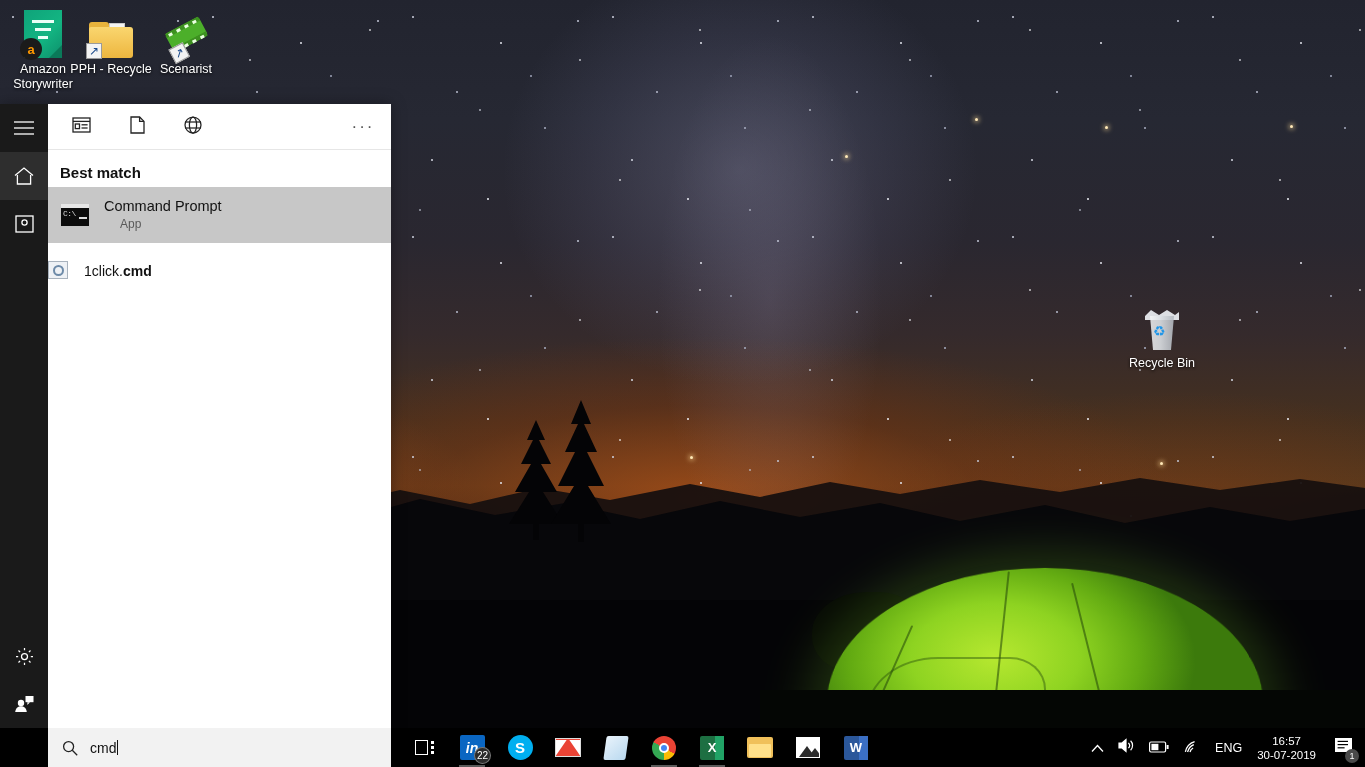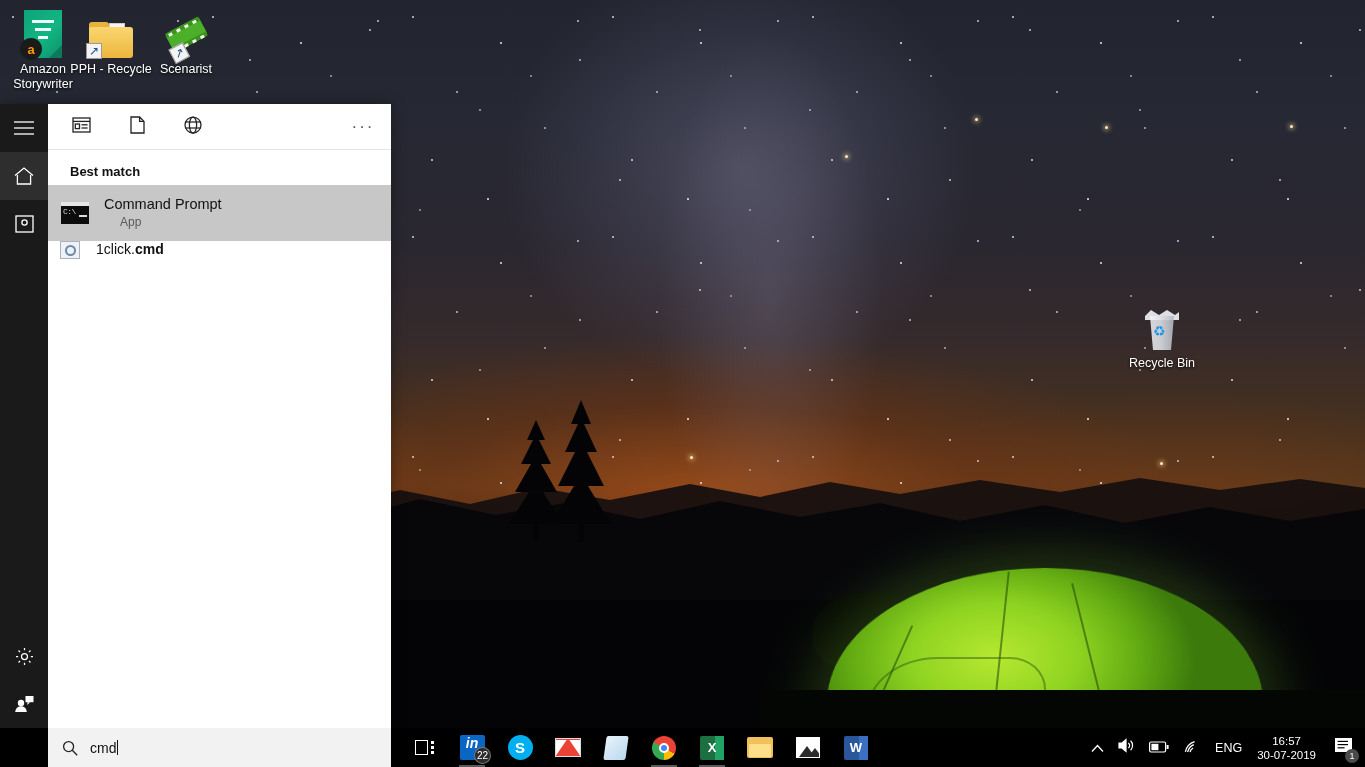--- a/index.html
+++ b/index.html
@@ -129,31 +129,31 @@
   .rail-btn { width:48px; height:48px; display:flex; align-items:center; justify-content:center; cursor:default; }
   .rail-btn.active { background:#2e2e2e; }
   .rail-btn svg { display:block; }
   #rail-bottom { position:absolute; left:0; bottom:0; width:48px; }
   .start-btn { width:48px; height:39px; display:flex; align-items:center; justify-content:center; background:#000; cursor:default; }
 
   #panel-body { position:absolute; left:48px; top:0; width:343px; height:663px; background:#fff; }
   #toolbar { height:46px; border-bottom:1px solid #e6e6e6; display:flex; align-items:center; position:relative; }
   .tb-btn { width:48px; height:46px; display:flex; align-items:center; justify-content:center; cursor:default; }
   .tb-more { position:absolute; right:8px; top:0; width:40px; height:46px; display:flex; align-items:center; justify-content:center; color:#555; font-size:17px; letter-spacing:2px; cursor:default; }
-  .sec-head { font-size:13px; font-weight:bold; color:#111; padding:14px 0 6px 22px; }
+  .sec-head { font-size:15px; font-weight:bold; color:#111; padding:14px 0 6px 12px; }
   .result-row { display:flex; align-items:center; height:56px; padding-left:12px; cursor:default; }
   .result-row.selected { background:#c7c7c7; }
   .result-icon { width:30px; height:30px; flex:0 0 30px; margin-right:14px; display:flex; align-items:center; justify-content:center; }
   .cmd-ico { width:30px; height:24px; background:#0c0c0c; border:1px solid #c6c6c6; position:relative; }
   .cmd-ico .bar { position:absolute; left:0; top:0; right:0; height:4px; background:#e6e6e6; }
   .cmd-ico .txt { position:absolute; left:2px; top:5px; color:#ddd; font-family:"Liberation Mono", monospace; font-size:8px; letter-spacing:-.5px; }
   .cmd-ico .cur { position:absolute; left:18px; top:13px; width:8px; height:2px; background:#ddd; }
   .res-title { font-size:14.5px; color:#111; line-height:17px; }
   .res-sub { font-size:12px; color:#5a5a5a; line-height:15px; margin-top:2px;margin-left:16px; }
-  .app-row { display:flex; align-items:flex-start; height:36px; padding-left:12px; cursor:default; }
+  .app-row { display:flex; align-items:flex-end; height:36px; cursor:default; }
   .app-row .ico-sm { width:20px; height:18px; margin-right:16px; background:#eef1f5; border:1px solid #a8b2bd; display:flex; align-items:center; justify-content:center; }
   .app-row .gear-sm { width:11px; height:11px; border-radius:50%; border:2px solid #6d8aa8; }
   .app-name { font-size:14px; color:#111; }
   .app-name b { font-weight:bold; }
   .web-row { display:flex; align-items:center; height:36px; padding-left:12px; position:relative; cursor:default; }
   .web-row .mag { width:20px; margin-right:16px; display:flex; align-items:center; justify-content:center; }
   .web-text { font-size:14px; color:#111; }
   .web-text .dim { color:#5a5a5a; }
   .chev-right { position:absolute; right:16px; top:50%; transform:translateY(-50%); color:#777; }
 
@@ -167,21 +167,21 @@
   #tb-icons { position:absolute; left:400px; bottom:0; height:39px; display:flex; align-items:center; }
   .tb-app { width:48px; height:39px; display:flex; align-items:center; justify-content:center; position:relative; cursor:default; }
   .tb-app .under { position:absolute; bottom:0; left:11px; width:26px; height:2px; background:#5a5a5a; }
   .badge { position:absolute; right:5px; bottom:3px; min-width:17px; height:17px; border-radius:50%; background:#2b2b2b; border:1px solid #777; color:#fff; font-size:10px; display:flex; align-items:center; justify-content:center; padding:0 2px; }
   
   .g-taskview { width:19px; height:15px; position:relative; }
   .g-taskview .w1 { position:absolute; left:0; top:0; width:13px; height:15px; border:1.5px solid #fff; }
   .g-taskview .d1 { position:absolute; right:0; top:1px; width:3px; height:3px; background:#fff; }
   .g-taskview .d2 { position:absolute; right:0; top:6px; width:3px; height:3px; background:#fff; }
   .g-taskview .d3 { position:absolute; right:0; top:11px; width:3px; height:3px; background:#fff; }
-  .g-linkedin { width:25px; height:25px; background:#0a66c2; color:#fff; font-weight:bold; font-size:14px; display:flex; align-items:flex-start; justify-content:center; border-radius:2px; font-style:italic; }
+  .g-linkedin { width:25px; height:25px; background:#0a66c2; color:#fff; font-weight:bold; font-size:14px; display:flex; align-items:center; justify-content:center; border-radius:2px; font-style:italic; }
   .g-skype { width:25px; height:25px; border-radius:50%; background:#00aff0; color:#fff; font-size:15px; font-weight:bold; display:flex; align-items:center; justify-content:center; }
   .g-gmail { width:26px; height:19px; background:#fff; border:1px solid #ddd; position:relative; overflow:hidden; }
   .g-gmail::before { content:""; position:absolute; left:-1px; top:-1px; border-style:solid; border-width:0 13px 19px 13px; border-color:transparent transparent #ea4335 transparent; }
   .g-gmail::after { content:""; position:absolute; left:0; top:0; width:26px; height:19px; border-top:1px solid #ea4335; }
   .g-onenote { width:22px; height:24px; background:linear-gradient(135deg,#e9f3fb,#b9d9ef); transform:skewX(-8deg); border-radius:2px; }
   .g-chrome { width:24px; height:24px; border-radius:50%; background:conic-gradient(#ea4335 0 33%, #fbbc05 33% 50%, #34a853 50% 83%, #ea4335 83% 100%); position:relative; }
   .g-chrome::after { content:""; position:absolute; left:7px; top:7px; width:10px; height:10px; border-radius:50%; background:#4285f4; border:2px solid #fff; box-sizing:border-box; }
   .g-excel { width:24px; height:24px; background:#1d6f42; color:#fff; font-weight:bold; font-size:13px; display:flex; align-items:center; justify-content:center; border-radius:2px; position:relative; }
   .g-excel::after { content:""; position:absolute; right:0; top:0; width:9px; height:24px; background:#21a366; }
   .g-excel span { position:relative; z-index:2; }

